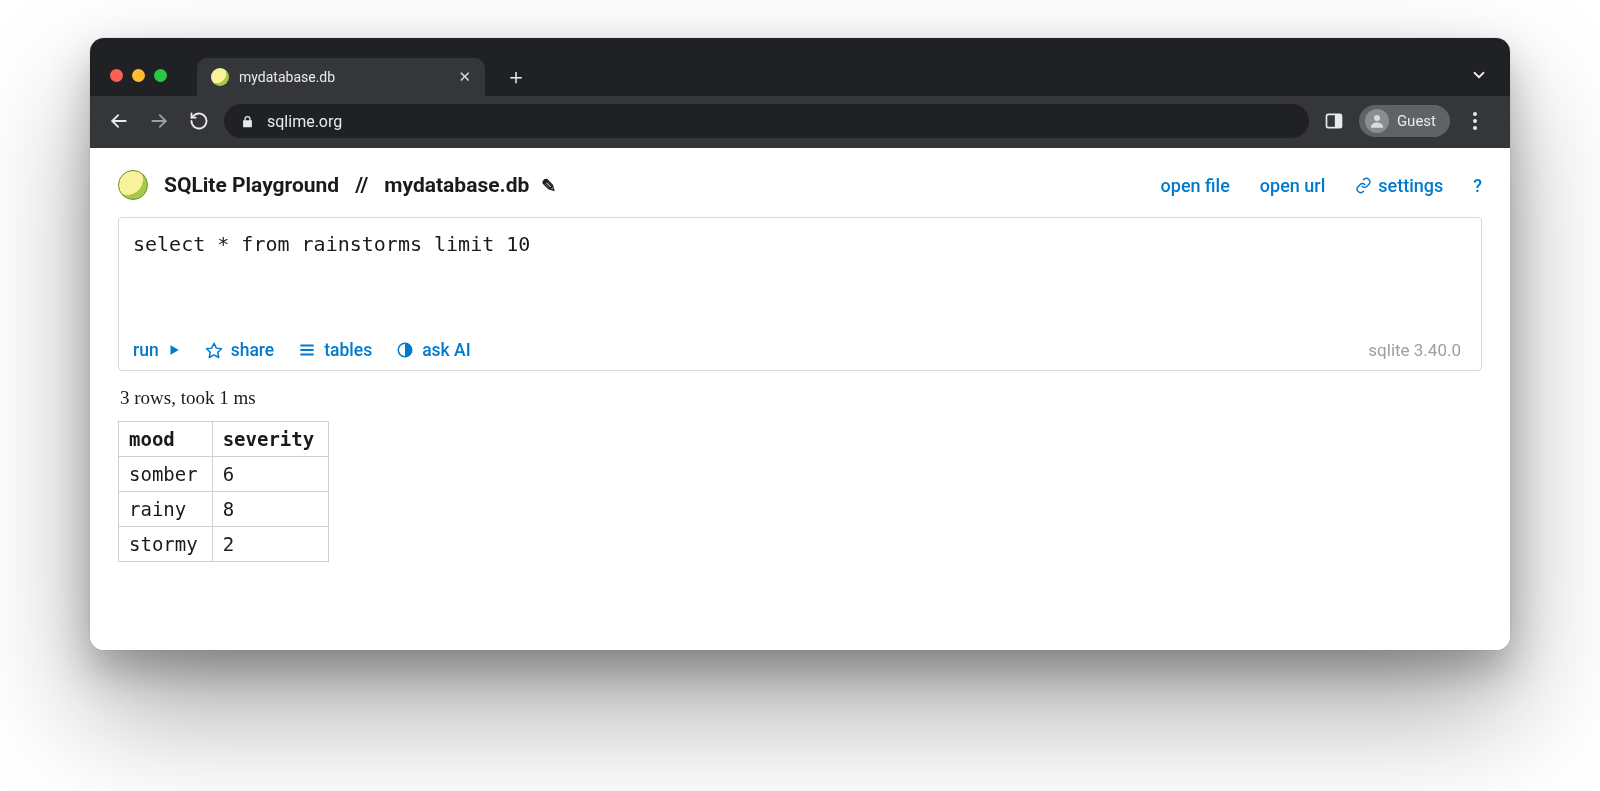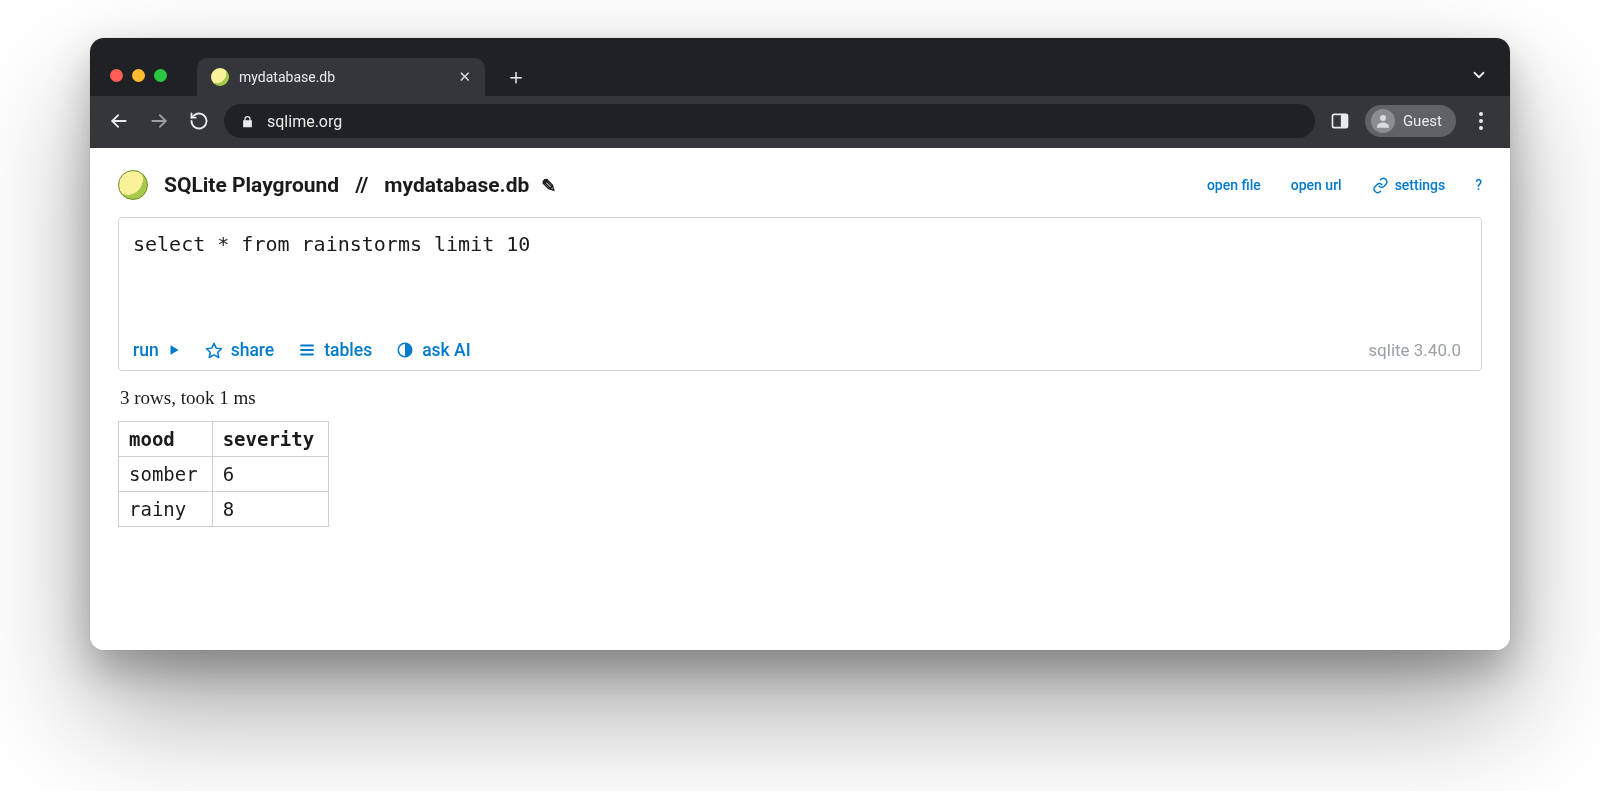--- a/index.html
+++ b/index.html
@@ -65,21 +65,21 @@
   .tab .title{flex:1;white-space:nowrap;overflow:hidden;text-overflow:ellipsis;}
   .tab .close{color:var(--chrome-text);opacity:.9;font-size:15px;line-height:1;}
   .newtab{color:var(--chrome-text);font-size:22px;line-height:1;margin:0 0 8px 8px;}
   .titlebar .spacer{flex:1;}
   .window-menu-chevron{color:var(--chrome-text);margin:0 8px 12px 0;}
 
   
   .toolbar{
     background:var(--chrome-darker);
     display:flex;align-items:center;
-    padding:8px 14px 10px 14px;
+    padding:8px 20px 10px 14px;
     gap:10px;
   }
   .nav-btn{
     width:30px;height:30px;display:flex;align-items:center;justify-content:center;
     color:var(--chrome-text);
   }
   .nav-btn.dim{color:var(--chrome-muted);}
   .omnibox{
     flex:1;
     background:var(--chrome-dark);
@@ -124,21 +124,21 @@
       radial-gradient(circle at 30% 30%,#f9f29a 0 55%,#a7c94a 56% 100%);
     border:1px solid #6b8e23;
     box-sizing:border-box;flex:none;
   }
   .page-header .sep{font-weight:700;color:var(--black);}
   .page-header .dbname{font-weight:700;}
   .page-header .eraser{font-size:18px;color:var(--black);margin-left:-4px;}
   .page-header .grow{flex:1;}
   .header-links{display:flex;align-items:center;gap:30px;}
   .header-links a{
-    color:var(--link-blue);text-decoration:none;font-size:14px;font-weight:500;
+    color:var(--link-blue);text-decoration:none;font-size:18px;font-weight:500;
     display:flex;align-items:center;gap:6px;
   }
 
   .editor-card{
     border:1px solid var(--border);
     border-radius:4px;
     padding:12px 20px 10px 14px;
   }
   .sql-area{
     width:100%;min-height:92px;border:none;outline:none;resize:none;
@@ -332,17 +332,21 @@
         </thead>
       <tbody>
           <tr>
             <td>somber</td>
             <td>6</td>
           </tr>
           <tr>
             <td>rainy</td>
             <td>8</td>
           </tr>
+          <tr>
+            <td>stormy</td>
+            <td>2</td>
+          </tr>
         </tbody>
     </table>
 
   </div>
 </div>
 
 </body></html>

